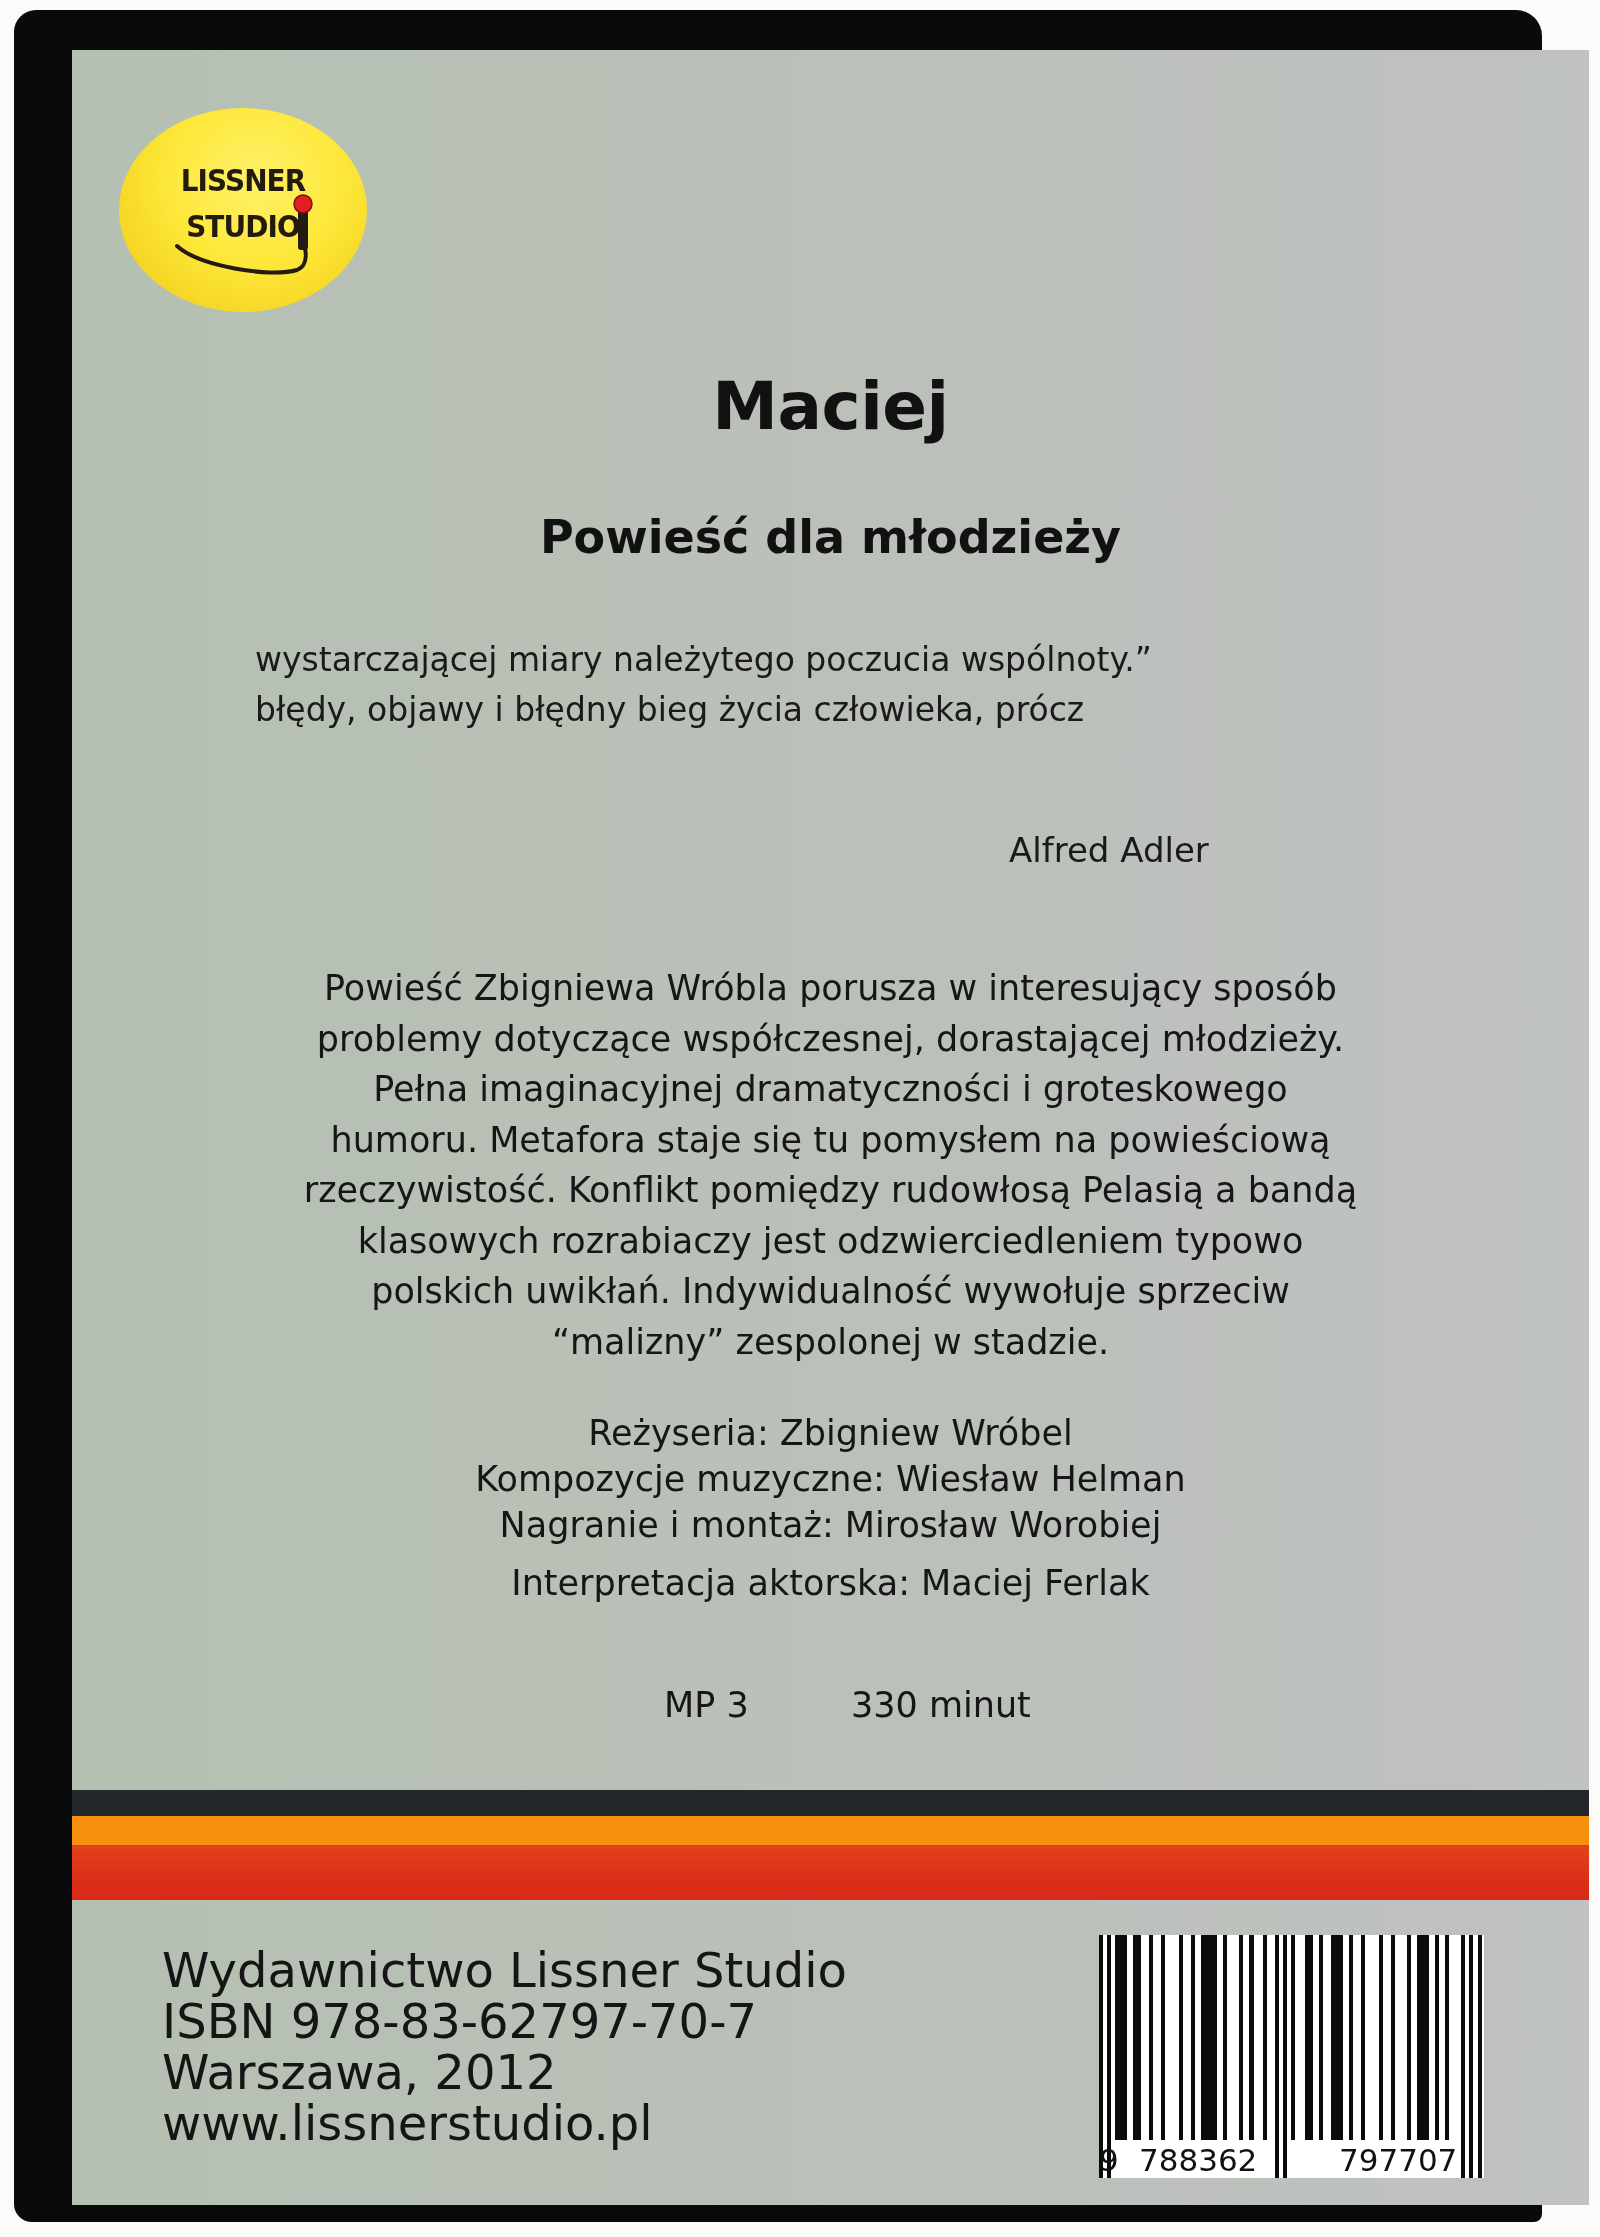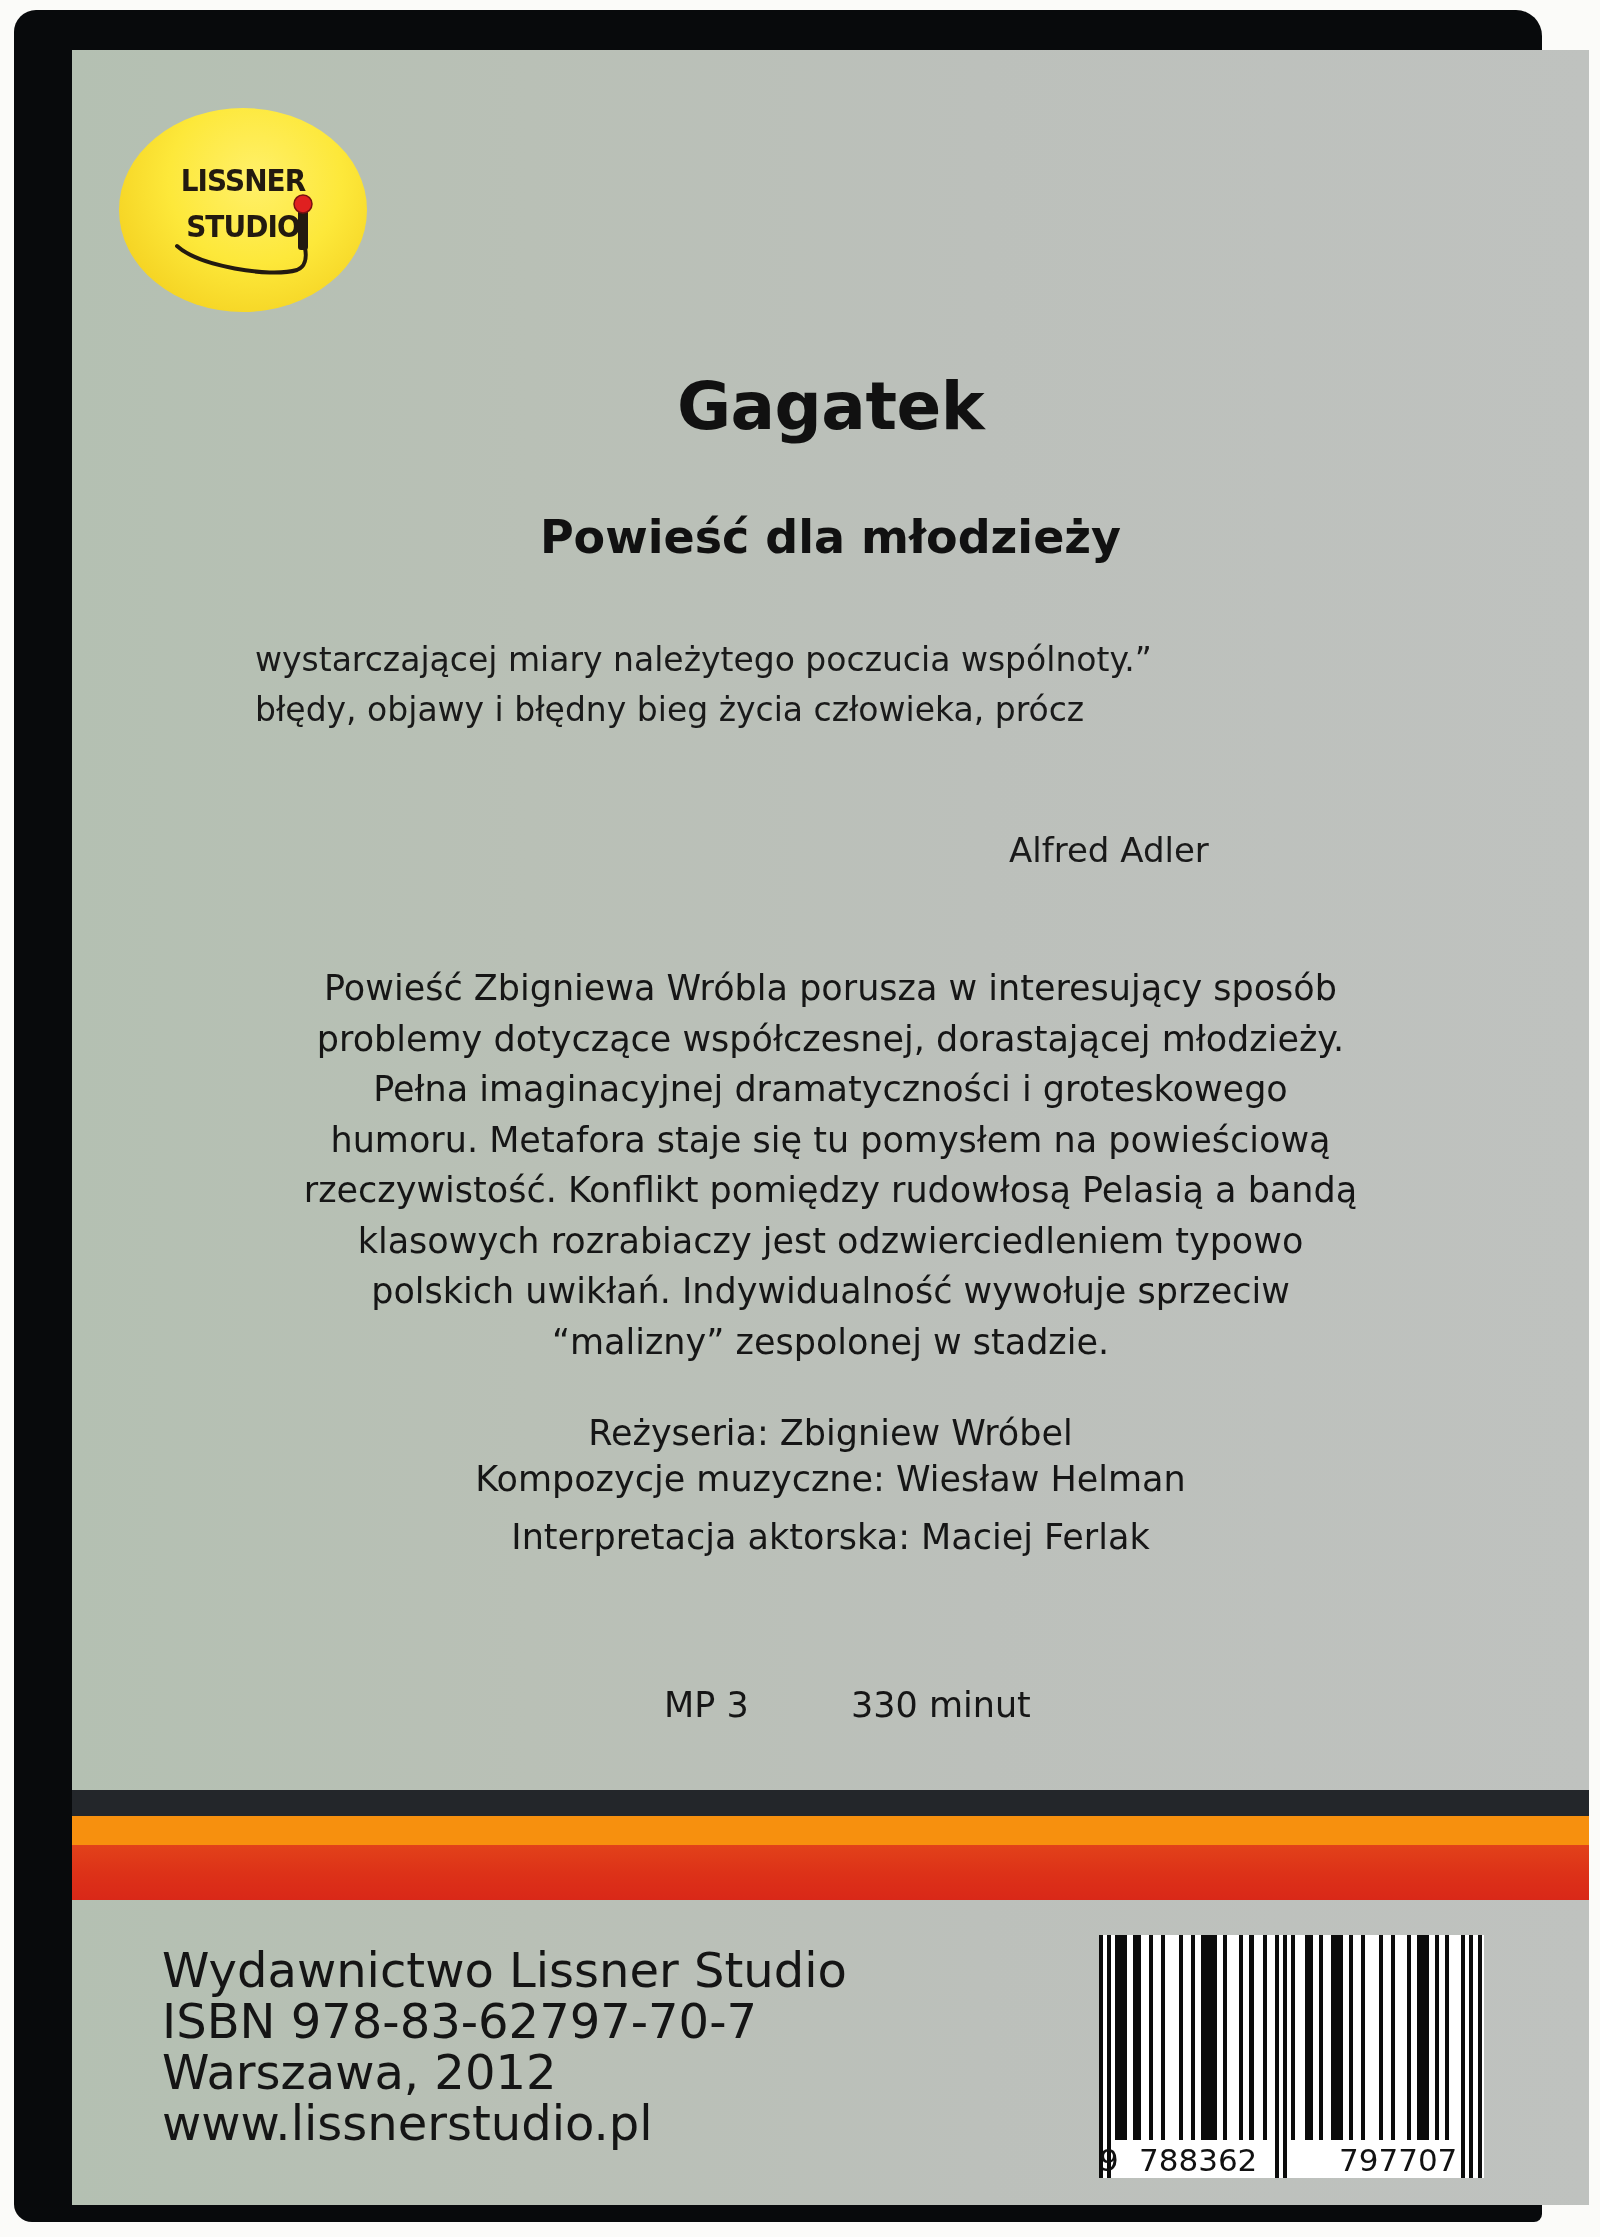--- a/index.html
+++ b/index.html
@@ -63,21 +63,21 @@
     <div class="logo">
       <div class="logo-text" style="top:54px;">LISSNER</div>
       <div class="logo-text" style="top:100px;">STUDIO</div>
       <svg style="position:absolute;left:0;top:0;" width="248" height="204" viewBox="0 0 248 204">
         <path d="M58 138 C 80 158, 150 170, 178 162 C 186 159, 188 150, 186 140" fill="none" stroke="#231a10" stroke-width="4" stroke-linecap="round"></path>
         <rect x="179" y="98" width="10" height="44" rx="3" fill="#231a10"></rect>
         <circle cx="184" cy="96" r="9" fill="#e02020" stroke="#7a1010" stroke-width="1.5"></circle>
       </svg>
     </div>
 
-    <div class="abs center title">Gagatek</div>
+    <div class="abs center title">Maciej</div>
     <div class="abs center subtitle">Powieść dla młodzieży</div>
 
     <div class="abs quote">
       <div>wystarczającej miary należytego poczucia wspólnoty.”</div>
       <div>błędy, objawy i błędny bieg życia człowieka, prócz</div>
     </div>
     <div class="abs author">Alfred Adler</div>
 
     <div class="abs center desc">
       <div>Powieść Zbigniewa Wróbla porusza w interesujący sposób</div>
@@ -86,20 +86,21 @@
       <div>humoru. Metafora staje się tu pomysłem na powieściową</div>
       <div>rzeczywistość. Konflikt pomiędzy rudowłosą Pelasią a bandą</div>
       <div>klasowych rozrabiaczy jest odzwierciedleniem typowo</div>
       <div>polskich uwikłań. Indywidualność  wywołuje sprzeciw</div>
       <div>“malizny” zespolonej w stadzie.</div>
     </div>
 
     <div class="abs center credits">
       <div>Reżyseria: Zbigniew Wróbel</div>
       <div>Kompozycje muzyczne: Wiesław Helman</div>
+      <div>Nagranie i montaż: Mirosław Worobiej</div>
       <div class="gap">Interpretacja aktorska: Maciej Ferlak</div>
     </div>
 
     <div class="abs format">
       <span>MP 3</span>
       <span style="width:80px;"></span>
       <span>330 minut</span>
     </div>
 
     <div class="stripe" style="top:1740px;height:26px;background:#23262a;"></div>

